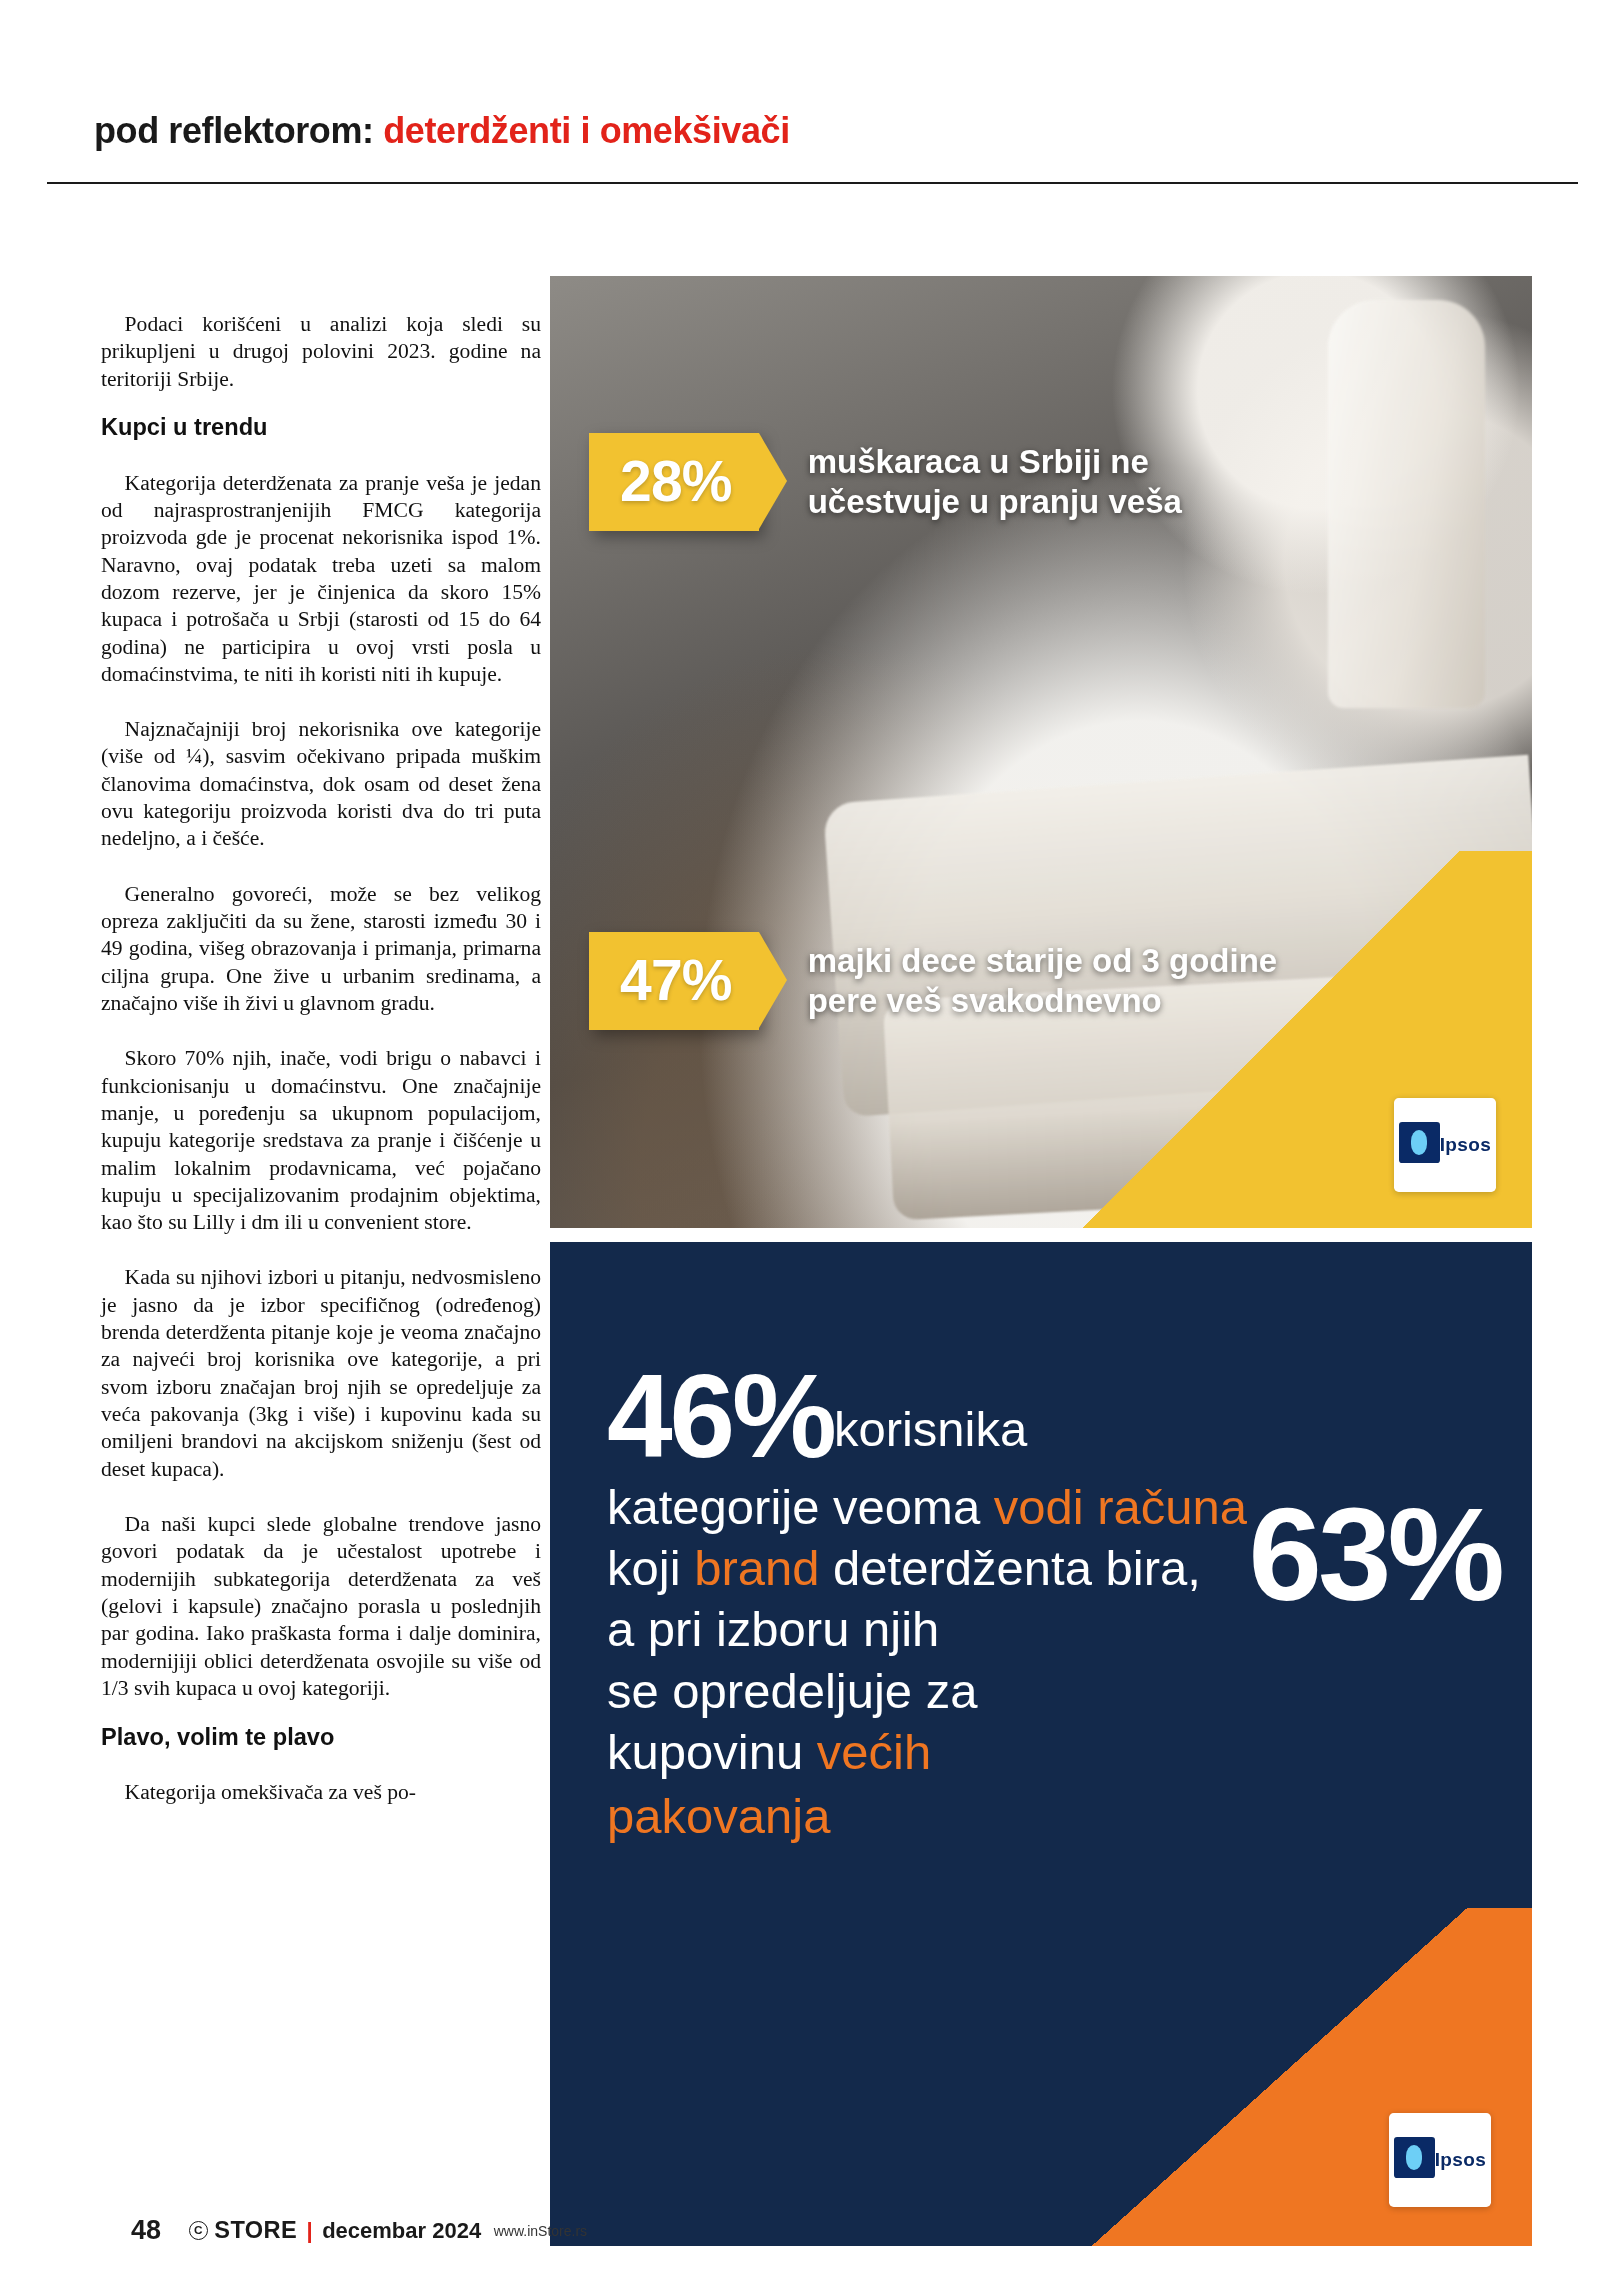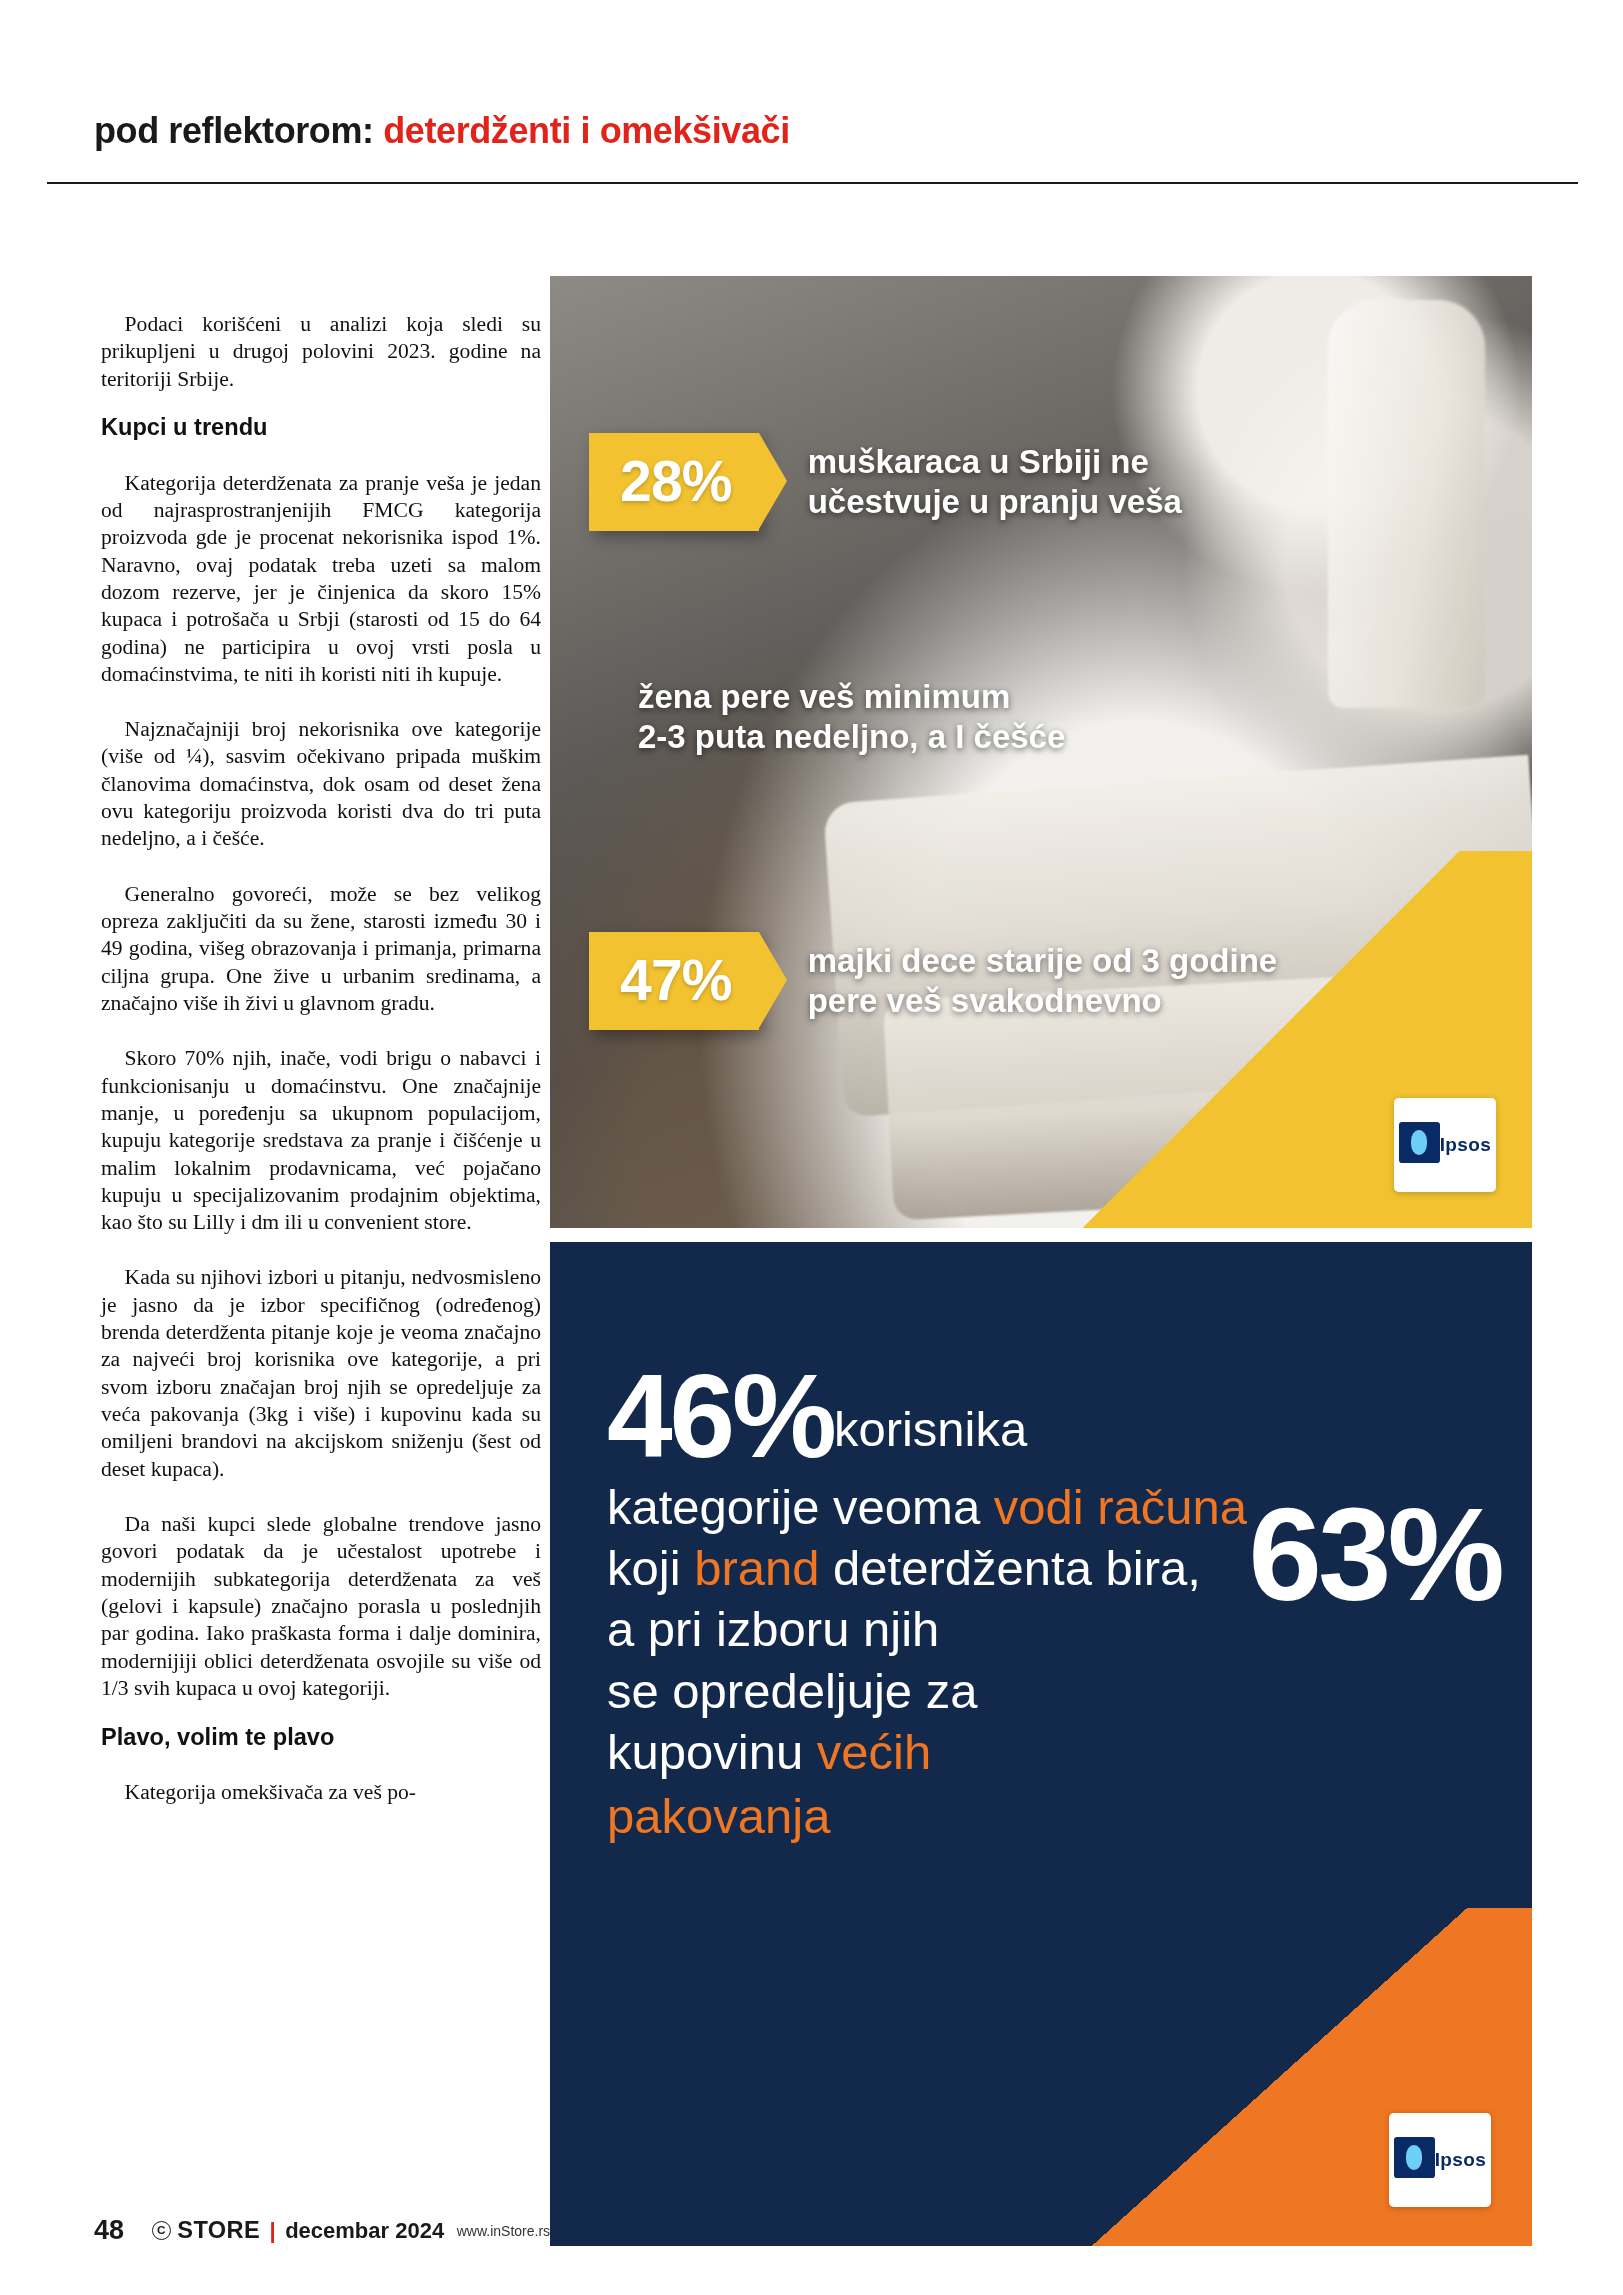--- a/index.html
+++ b/index.html
@@ -277,20 +277,21 @@
     display: flex;
     align-items: center;
     gap: 0;
     font-family: "Liberation Sans", sans-serif;
   }
   .page-num {
     font-size: 27px;
     font-weight: bold;
     color: #1a1a1a;
     margin-right: 28px;
+    margin-left: 37px;
   }
   .foot-logo {
     font-size: 23.6px;
     font-weight: bold;
     color: #1a1a1a;
     letter-spacing: 0.4px;
     display: flex;
     align-items: center;
     gap: 6.3px;
   }
@@ -349,22 +350,20 @@
     <div class="bottle"></div>
     <div class="towel-band"></div>
     <div class="towel-band2"></div>
 
     <div class="stat-row row1">
       <div class="stat-chip">28%</div>
       <div class="stat-text">muškaraca u Srbiji ne
 učestvuje u pranju veša</div>
     </div>
     <div class="stat-row row2">
-      <div class="stat-text">žena pere veš minimum
-2-3 puta nedeljno, a I češće</div>
     </div>
     <div class="stat-row row3">
       <div class="stat-chip">47%</div>
       <div class="stat-text">majki dece starije od 3 godine
 pere veš svakodnevno</div>
     </div>
 
     <div class="corner-wedge"></div>
     <div class="ipsos-logo logo-top">
       <div class="mark"></div>

